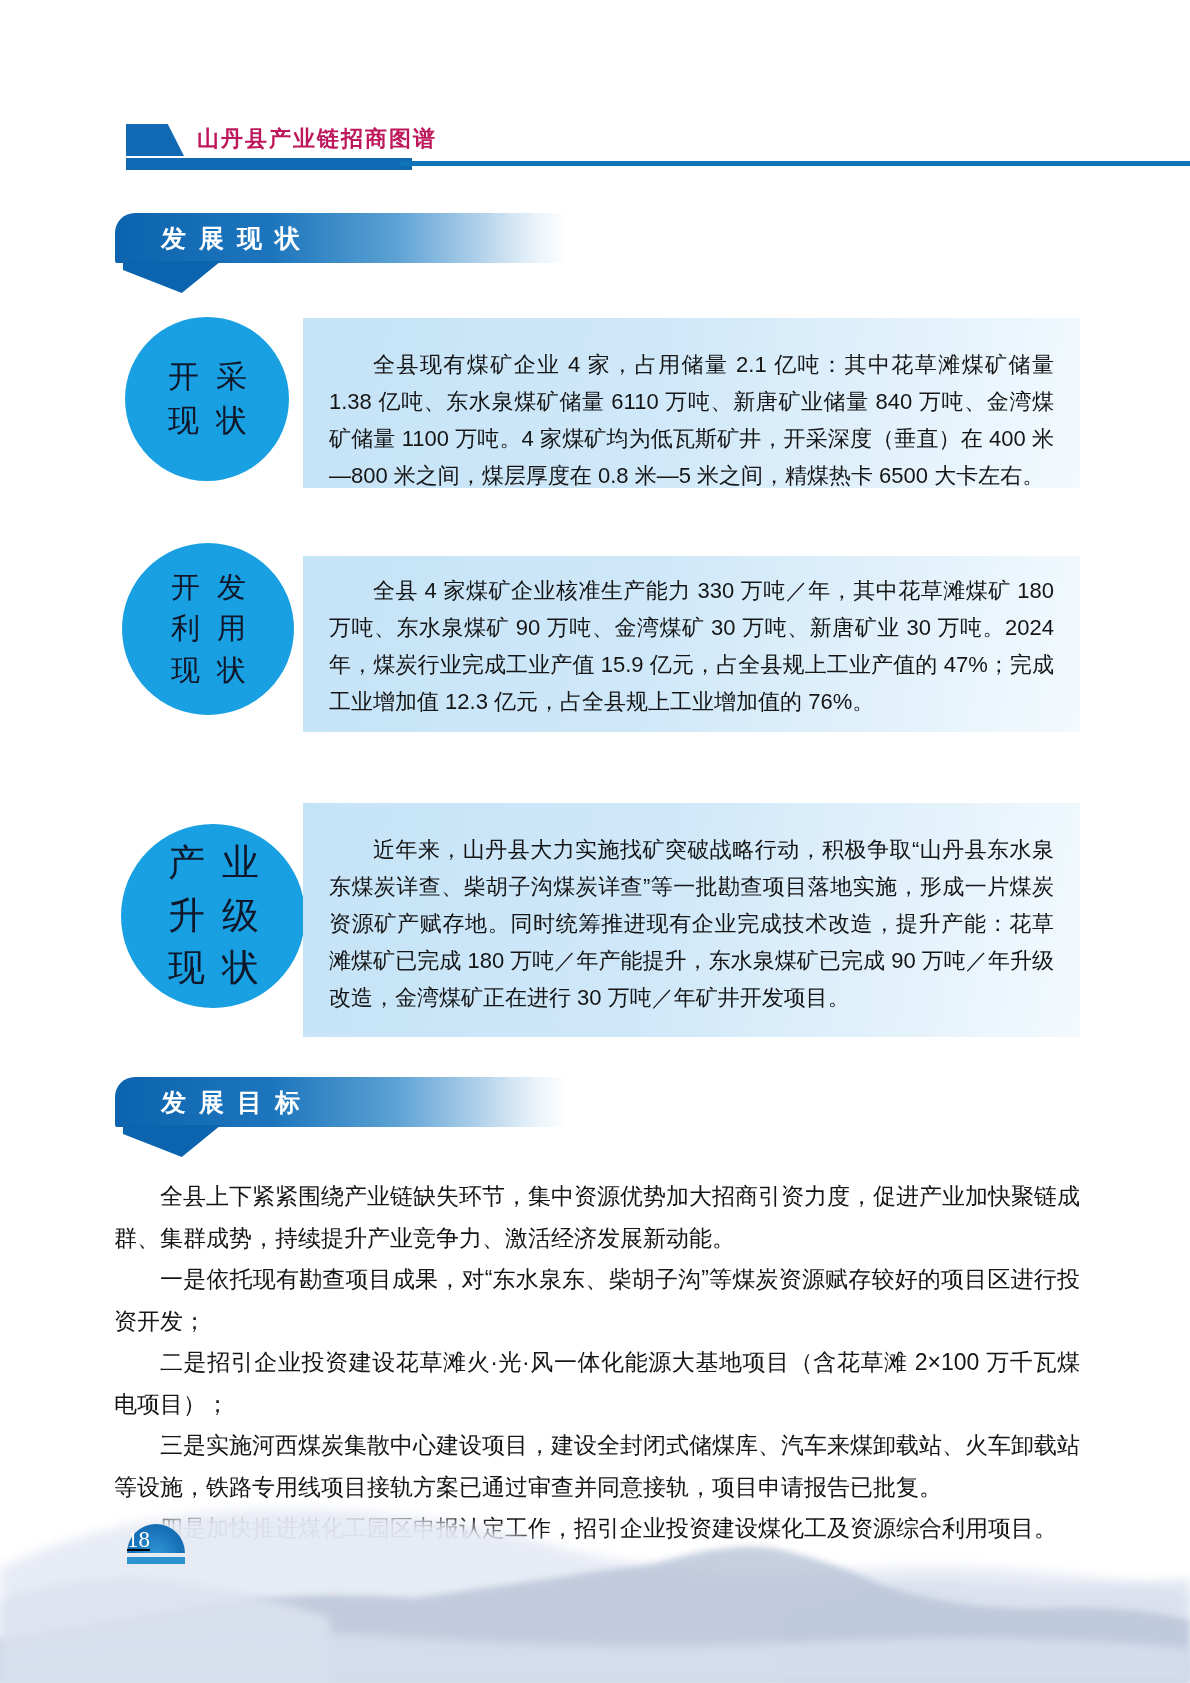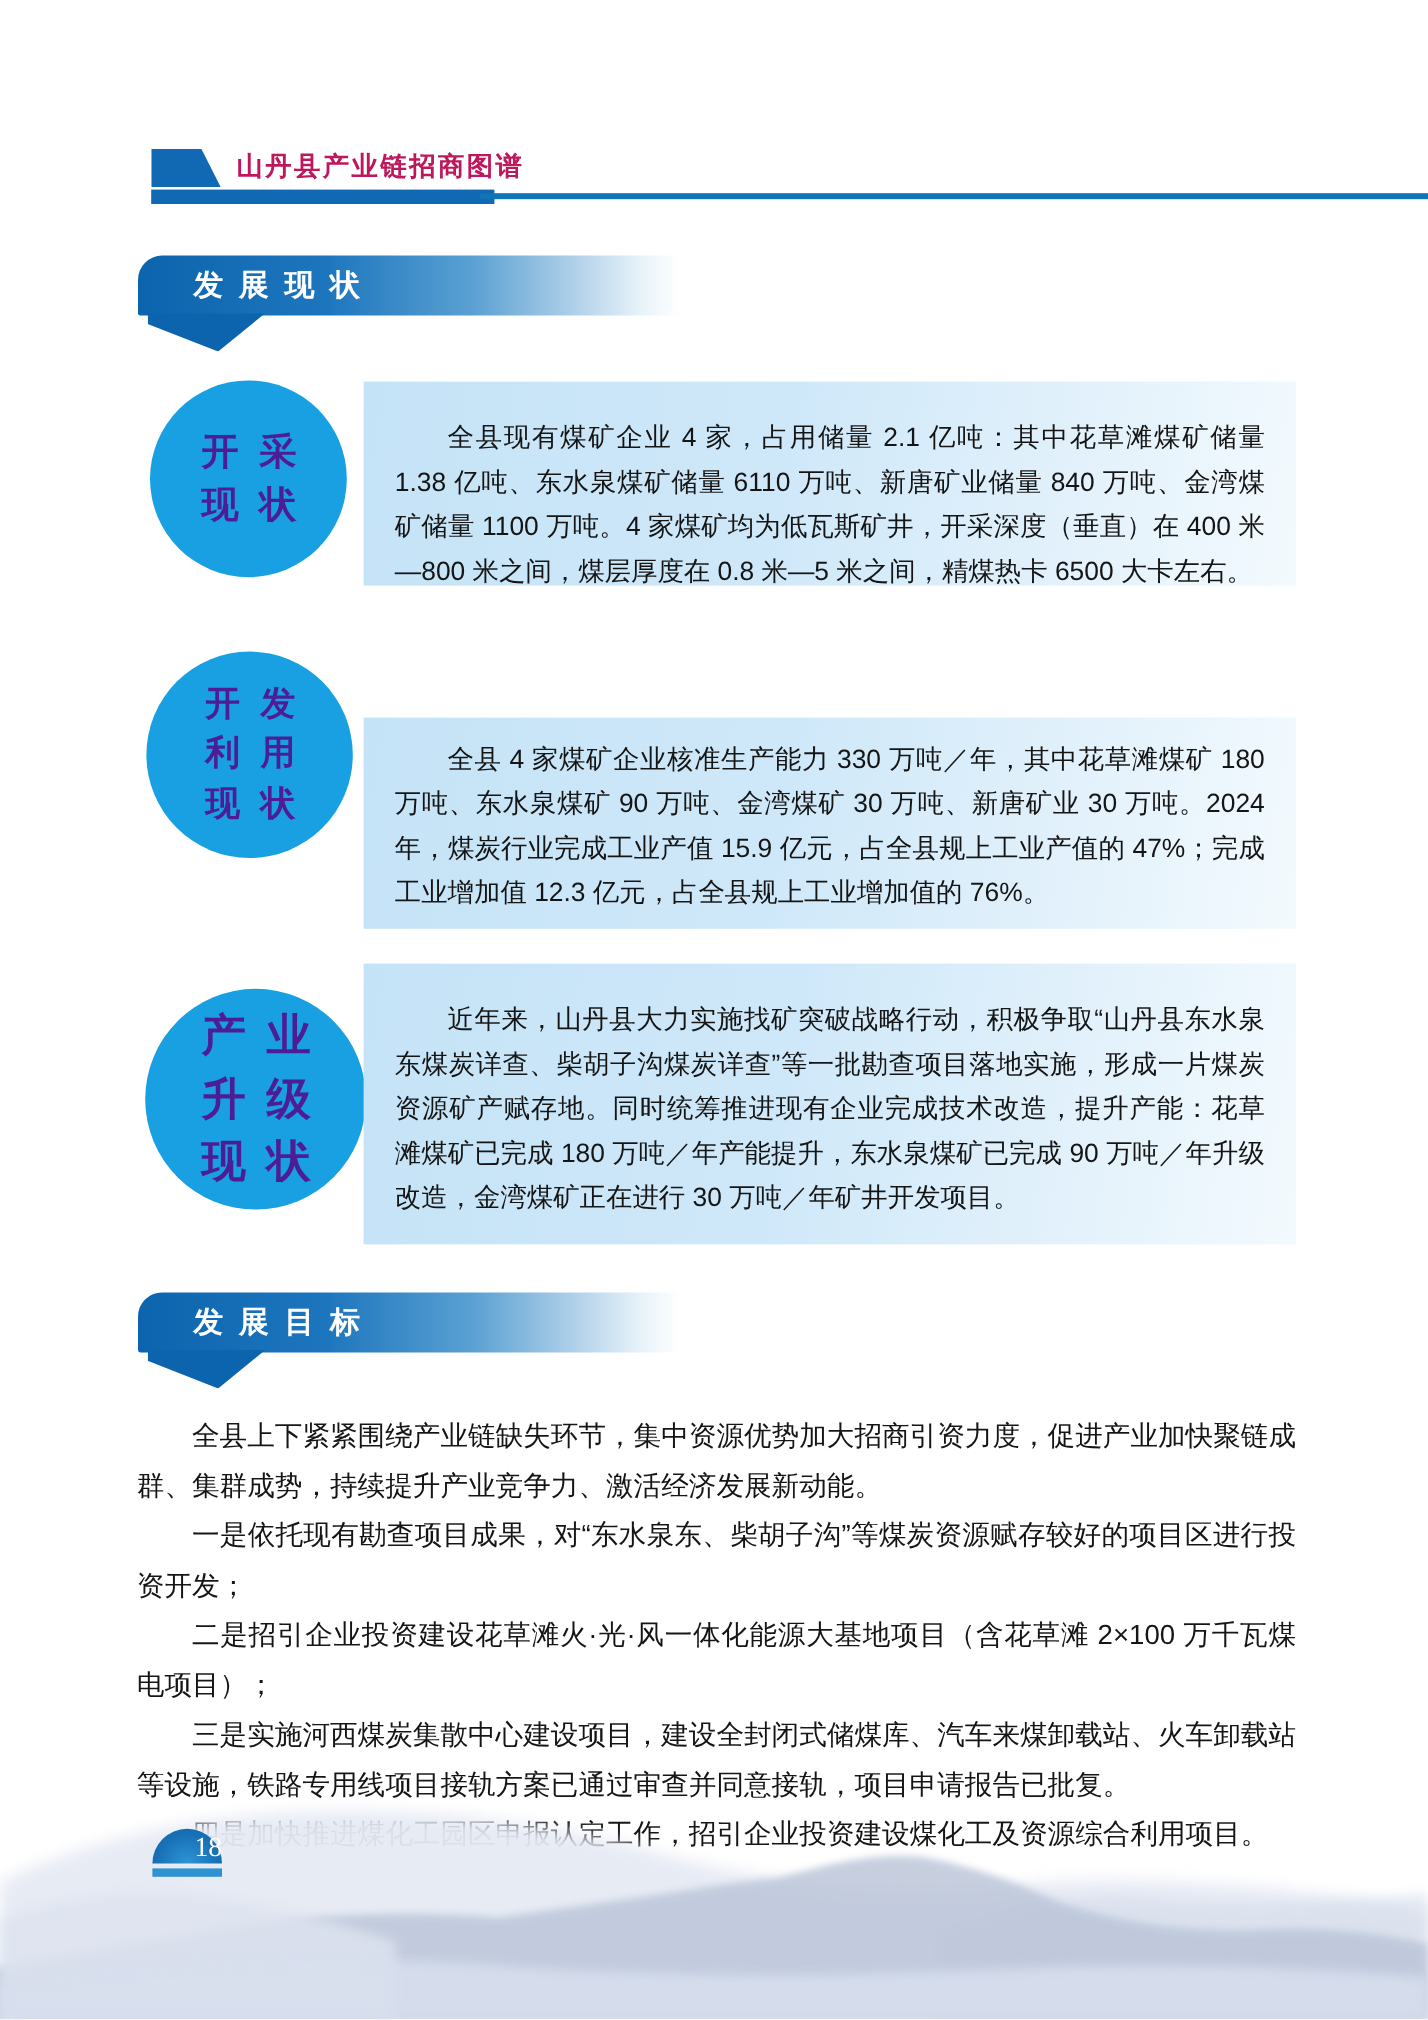--- a/index.html
+++ b/index.html
@@ -40,21 +40,21 @@
   }
   .banner .banner-label{
     position:absolute;left:46px;top:0;height:50px;line-height:50px;
     color:#ffffff;font-size:25px;font-weight:bold;letter-spacing:13px;
     white-space:nowrap;
   }
   
   .circle{
     position:absolute;background:#18a0e2;border-radius:50%;
     display:flex;align-items:center;justify-content:center;
-    color:#4c1d95;font-weight:bold;text-align:center;
+    color:#0f172a;font-weight:normal;text-align:center;
   }
   .circle span{
     white-space:pre-line;letter-spacing:17px;line-height:1.42;
     position:relative;left:9px;display:block;
   }
   .block{
     position:absolute;left:303px;width:777px;
     background:linear-gradient(100deg,#c5e3f7 0%,#cfe8f9 45%,#e2f1fb 75%,#f3fafe 100%);
     box-sizing:border-box;padding:28px 26px 0 26px;
     font-size:22px;line-height:37px;color:#151515;
@@ -66,21 +66,22 @@
     position:absolute;left:114px;top:1176px;width:966px;
     font-size:23px;line-height:41.5px;color:#151515;text-align:justify;
   }
   .goals-body p{margin:0;text-indent:2em;}
   
   .mountains{position:absolute;left:0;top:1450px;width:1190px;height:233px;z-index:1;}
   .page-badge{
     position:absolute;left:127px;top:1524px;width:58px;height:29px;z-index:2;
     background:radial-gradient(circle at 50% 105%,#2f97d6 0%,#1a74ba 55%,#0f63ab 90%);
     border-radius:29px 29px 0 0;
-    text-align:right;
+    text-align:left;
+    text-decoration:underline;
   }
   .page-badge .num{
     font-family:"Liberation Serif","DejaVu Serif",serif;
     color:#ffffff;font-size:23px;line-height:31px;
   }
   .page-badge-bar{
     position:absolute;left:127px;top:1557px;width:58px;height:7px;z-index:2;
     background:#2e93d2;
   }
 </style>
@@ -105,21 +106,21 @@
   </div>
   <div class="block" style="top:318px;height:170px;">
     <p>全县现有煤矿企业 4 家，占用储量 2.1 亿吨：其中花草滩煤矿储量 1.38 亿吨、东水泉煤矿储量 6110 万吨、新唐矿业储量 840 万吨、金湾煤矿储量 1100 万吨。4 家煤矿均为低瓦斯矿井，开采深度（垂直）在 400 米—800 米之间，煤层厚度在 0.8 米—5 米之间，精煤热卡 6500 大卡左右。</p>
   </div>
 
   <div class="circle" style="left:122px;top:543px;width:172px;height:172px;font-size:29px;">
     <span>开发
 利用
 现状</span>
   </div>
-  <div class="block" style="top:556px;height:176px;padding-top:16px;margin-top:42px;">
+  <div class="block" style="top:556px;height:176px;padding-top:16px;">
     <p>全县 4 家煤矿企业核准生产能力 330 万吨／年，其中花草滩煤矿 180 万吨、东水泉煤矿 90 万吨、金湾煤矿 30 万吨、新唐矿业 30 万吨。2024 年，煤炭行业完成工业产值 15.9 亿元，占全县规上工业产值的 47%；完成工业增加值 12.3 亿元，占全县规上工业增加值的 76%。</p>
   </div>
 
   <div class="circle" style="left:121px;top:824px;width:184px;height:184px;font-size:37px;">
     <span>产业
 升级
 现状</span>
   </div>
   <div class="block" style="top:803px;height:234px;">
     <p>近年来，山丹县大力实施找矿突破战略行动，积极争取“山丹县东水泉东煤炭详查、柴胡子沟煤炭详查”等一批勘查项目落地实施，形成一片煤炭资源矿产赋存地。同时统筹推进现有企业完成技术改造，提升产能：花草滩煤矿已完成 180 万吨／年产能提升，东水泉煤矿已完成 90 万吨／年升级改造，金湾煤矿正在进行 30 万吨／年矿井开发项目。</p>

